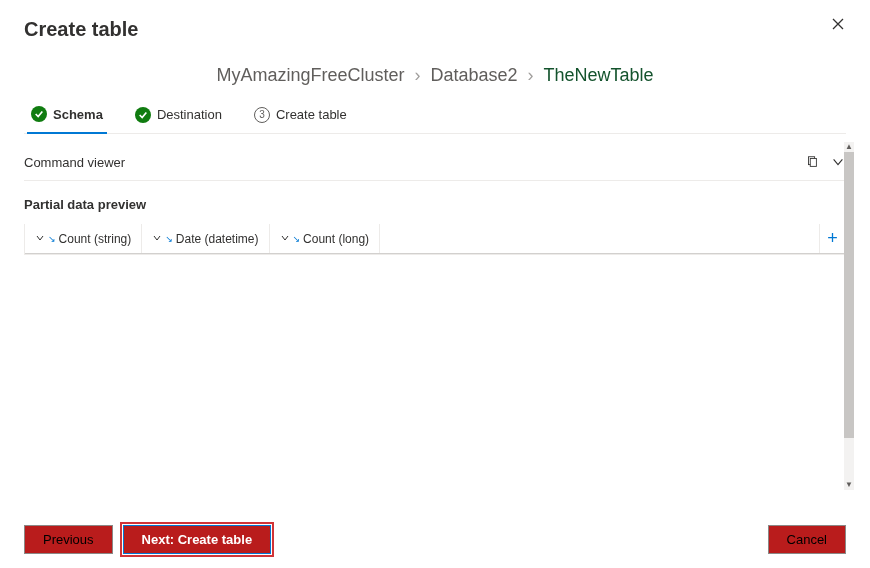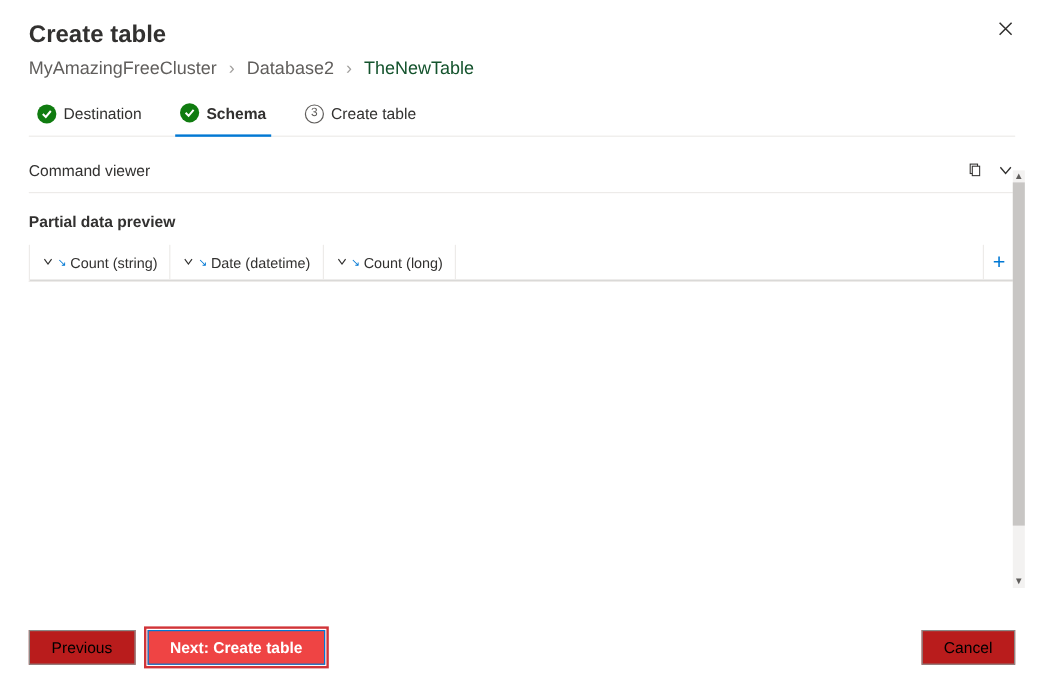--- a/index.html
+++ b/index.html
@@ -15,26 +15,27 @@
     }
     .header { padding: 18px 24px 6px 24px; }
     .title { font-size: 20px; font-weight: 600; color: #323130; }
     .close-x {
       position: absolute;
       top: 16px; right: 22px;
       width: 18px; height: 18px;
       cursor: pointer;
     }
     .breadcrumb {
-      margin-top: 8px;
-      font-size: 15px;
+      margin-top: 24px;
+      font-size: 18px;
       color: #605e5c;
       display: flex;
       align-items: center;
       gap: 10px;
+      justify-content: center;
     }
     .breadcrumb .sep { color: #a19f9d; }
     .breadcrumb .current { color: #14532d; font-weight: 400; }
     .steps {
       display: flex;
       align-items: center;
       gap: 24px;
       margin-top: 14px;
       padding-left: 3px;
       border-bottom: 1px solid #edebe9;
@@ -174,21 +175,21 @@
     .footer-left { display: flex; gap: 10px; }
     .btn {
       padding: 6px 18px;
       font-size: 13px;
       border: 1px solid #8a8886;
       background: #b91c1c;
       cursor: pointer;
       font-family: inherit;
     }
     .btn.primary {
-      background: #ef4444;
+      background: #b91c1c;
       color: #fff;
       border: 1px solid #0078d4;
       outline: 2px solid #d13438;
       outline-offset: 1px;
       font-weight: 600;
     }
   </style>
 </head>
 <body>
 
@@ -203,35 +204,35 @@
 
   <div class="breadcrumb">
     <span>MyAmazingFreeCluster</span>
     <span class="sep">›</span>
     <span>Database2</span>
     <span class="sep">›</span>
     <span class="current">TheNewTable</span>
   </div>
 
   <div class="steps">
+    <div class="step active">
+      <span class="step-check">
+        <svg viewBox="0 0 12 12" width="10" height="10">
+            <path d="M2 6 L5 9 L10 3" stroke="#fff" stroke-width="2" fill="none"></path>
+          </svg>
+      </span>
+      <span>Schema</span>
+    </div>
     <div class="step">
       <span class="step-check">
         <svg viewBox="0 0 12 12" width="10" height="10">
             <path d="M2 6 L5 9 L10 3" stroke="#fff" stroke-width="2" fill="none"></path>
           </svg>
       </span>
       <span>Destination</span>
-    </div>
-    <div class="step active">
-      <span class="step-check">
-        <svg viewBox="0 0 12 12" width="10" height="10">
-            <path d="M2 6 L5 9 L10 3" stroke="#fff" stroke-width="2" fill="none"></path>
-          </svg>
-      </span>
-      <span>Schema</span>
     </div>
     <div class="step">
       <span class="step-num">3</span>
       <span>Create table</span>
     </div>
   </div>
 </div>
 
 <div class="content">
   <div class="command-viewer">

